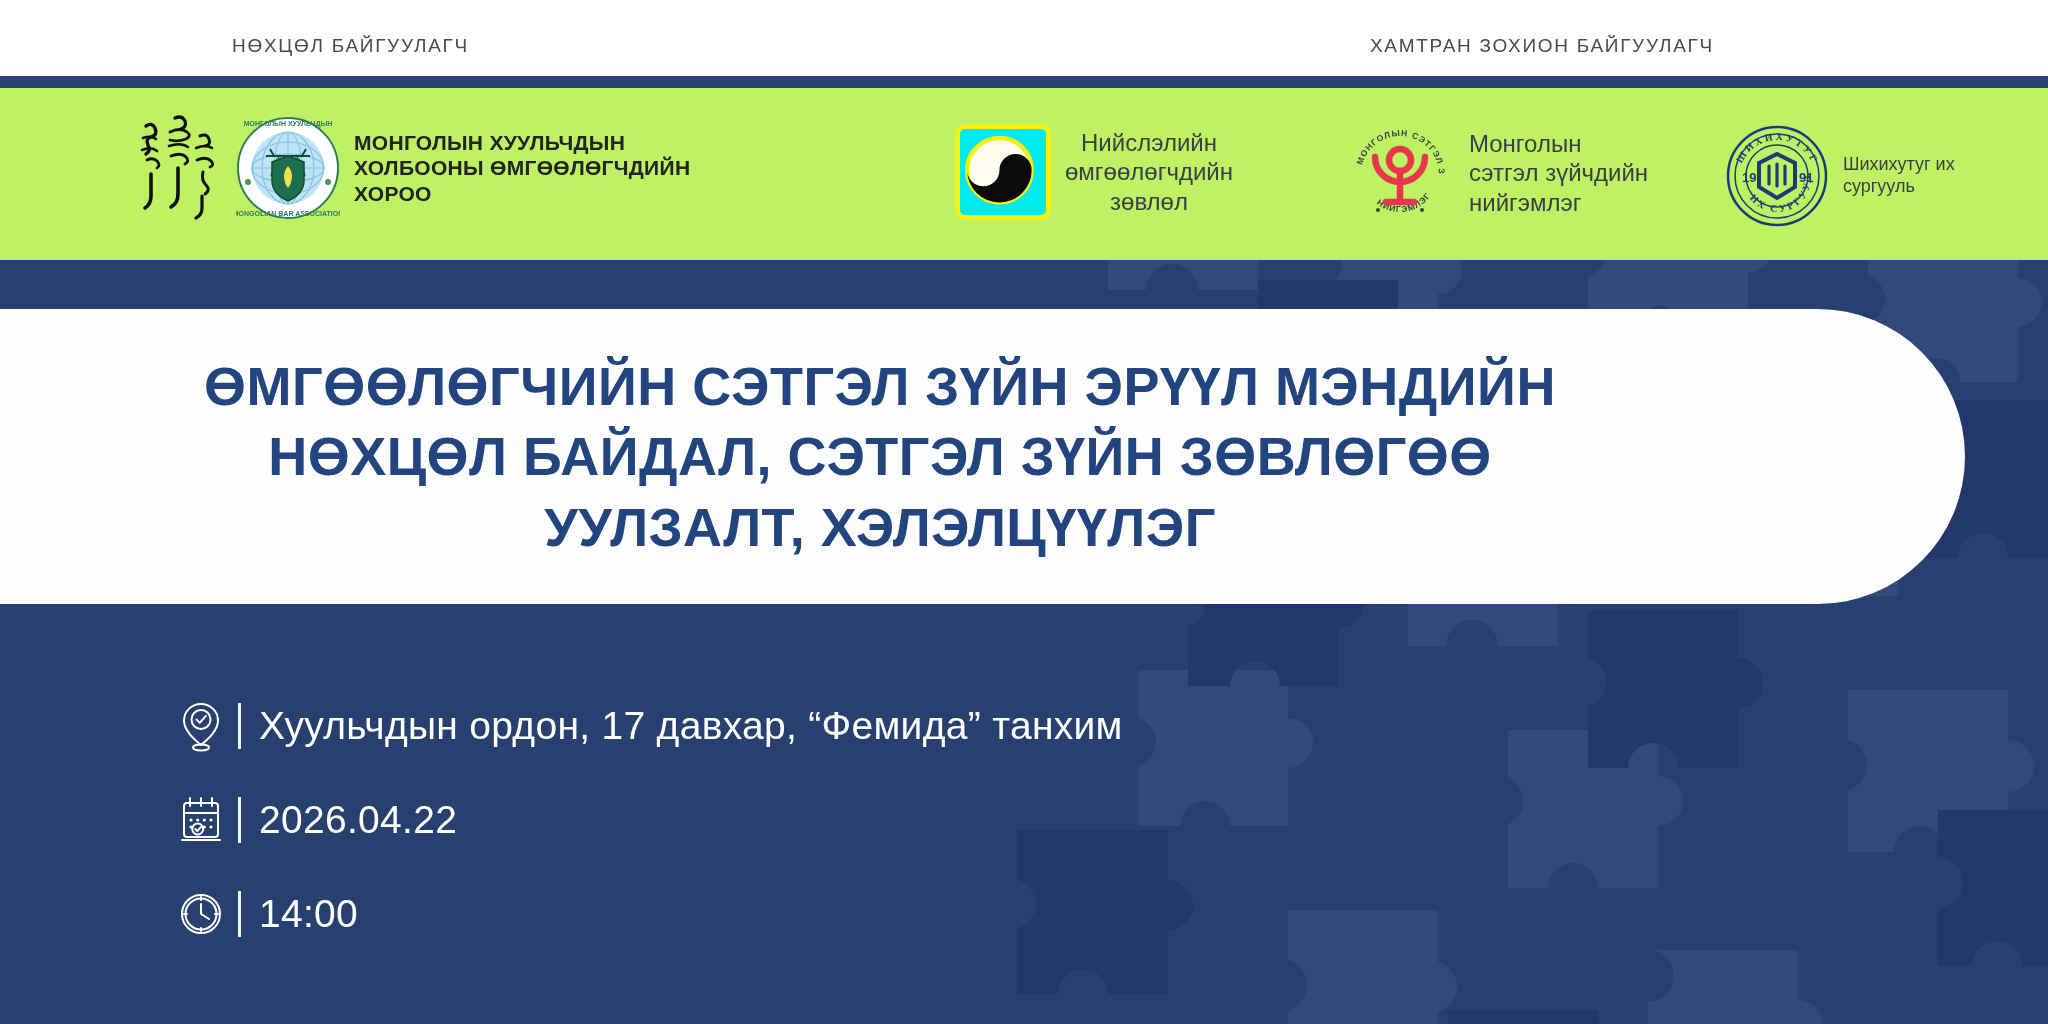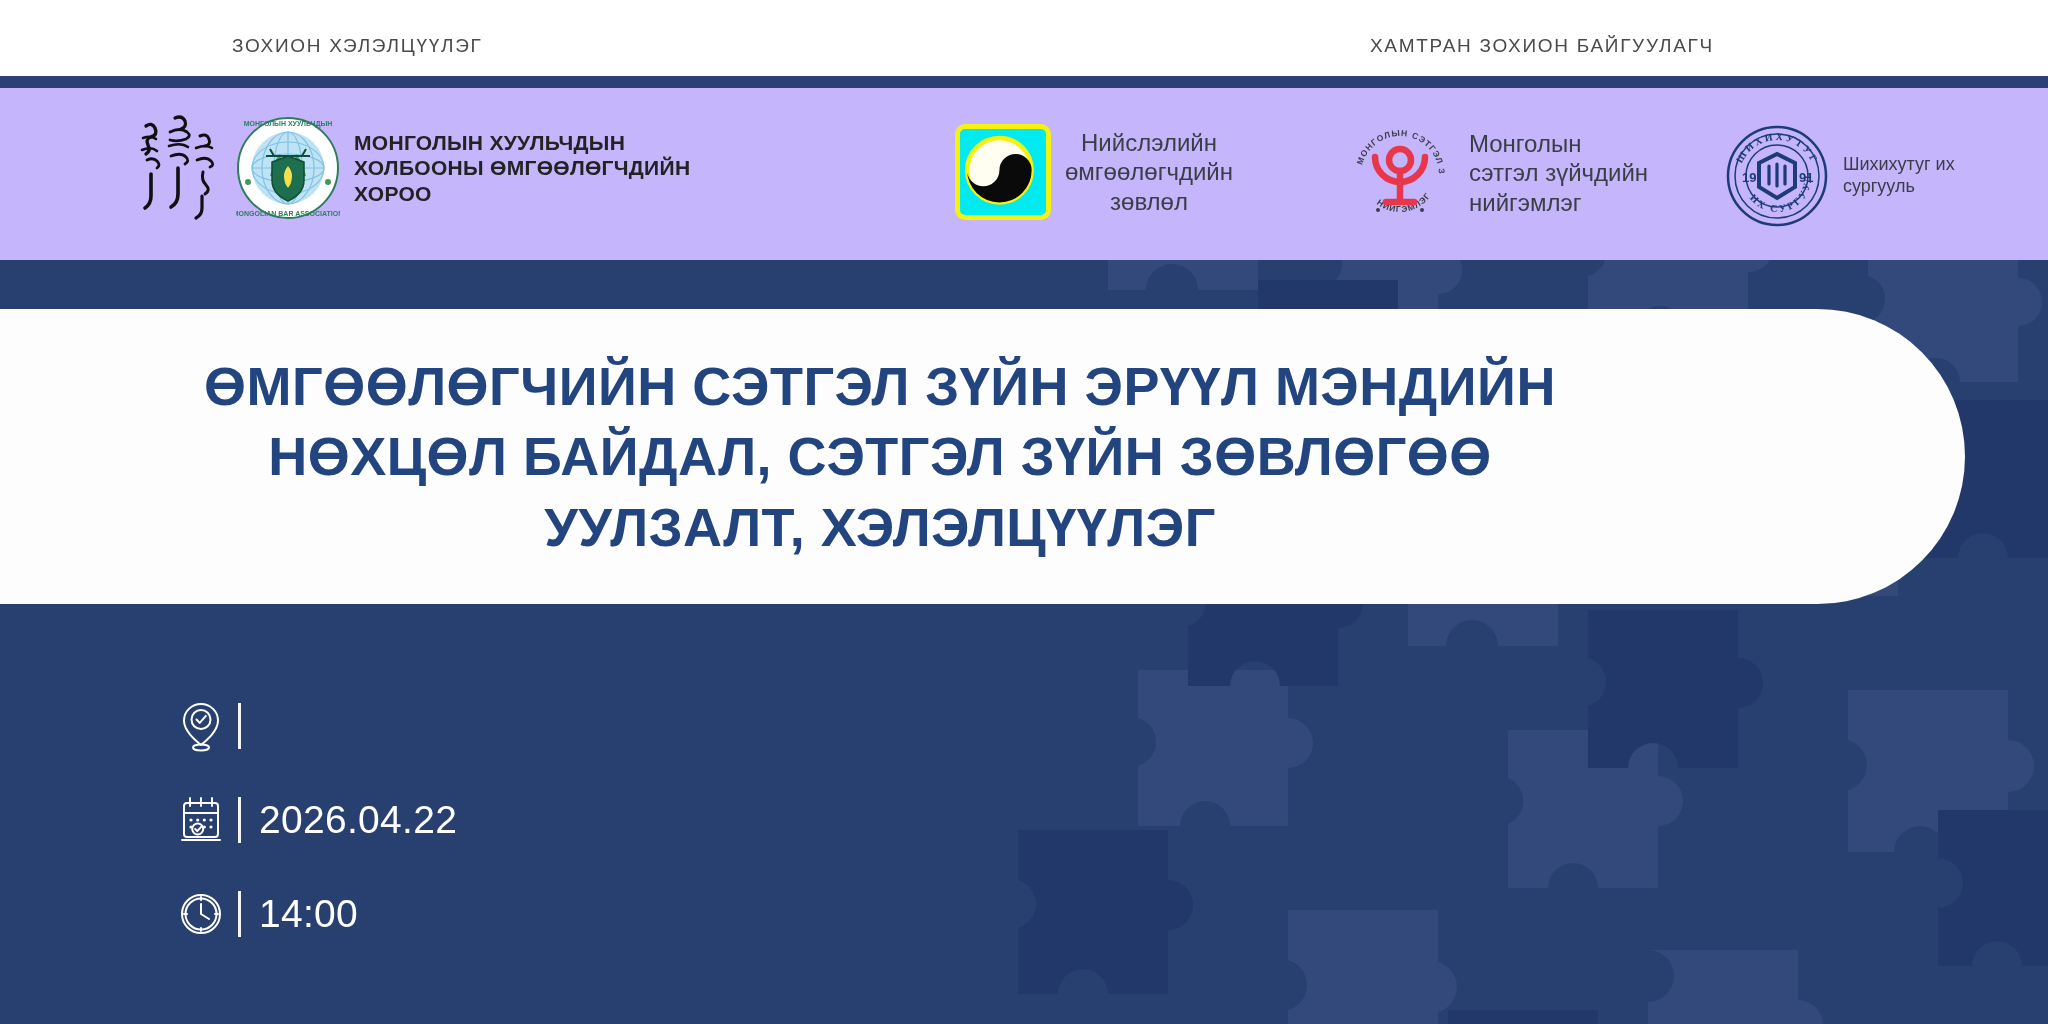--- a/index.html
+++ b/index.html
@@ -32,21 +32,21 @@
   .org-right{ left:1348px;margin-left:22px; }
 
   .divider-bar{
     position:absolute; left:0; top:76px; width:2048px; height:12px;
     background:#2b4074;
   }
 
   
   .logo-band{
     position:absolute; left:0; top:88px; width:2048px; height:172px;
-    background:#c4b5fd;
+    background:#bef264;
     display:flex; align-items:center;
   }
   .logo-group{ position:absolute; display:flex; align-items:center; gap:14px; }
   .logo-group .logo-text{
     color:#333b45; line-height:1.22; white-space:pre-line;
   }
 
   
   .g1{ left:130px; top:22px; }
   .g1 .logo-text{ font-size:21px; font-weight:700; letter-spacing:.3px; color:#232323; }
@@ -123,21 +123,21 @@
     font-size:39px; font-weight:400; letter-spacing:.3px; white-space:nowrap;
     color:#ffffff;
   }
 </style>
 </head>
 <body>
 
 <div id="poster">
 
   <div class="top-strip">
-    <div class="org-label org-left">ЗОХИОН ХЭЛЭЛЦҮҮЛЭГ</div>
+    <div class="org-label org-left">НӨХЦӨЛ БАЙГУУЛАГЧ</div>
     <div class="org-label org-right">ХАМТРАН ЗОХИОН БАЙГУУЛАГЧ</div>
   </div>
   <div class="divider-bar"></div>
 
   <div class="logo-band">
 
     <div class="logo-group g1">
       <div class="calligraphy">
         <svg viewBox="0 0 92 116">
           <g stroke="#101010" fill="none" stroke-linecap="round" stroke-linejoin="round">
@@ -302,20 +302,21 @@
         <svg viewBox="0 0 46 52">
           <g stroke="#ffffff" fill="none" stroke-width="2" stroke-linecap="round" stroke-linejoin="round">
             <path d="M23 4 C13.5 4 6 11.4 6 20.6 C6 31 17 40 23 45 C29 40 40 31 40 20.6 C40 11.4 32.5 4 23 4 Z"></path>
             <circle cx="23" cy="19.5" r="9.5"></circle>
             <path d="M18.5 19.5 l3.2 3.4 l6.2 -7"></path>
             <ellipse cx="23" cy="47.5" rx="8" ry="3"></ellipse>
           </g>
         </svg>
       </div>
       <div class="info-sep"></div>
+      <div class="info-text">Хуульчдын ордон, 17 давхар, “Фемида” танхим</div>
     </div>
 
     <div class="info-row">
       <div class="info-icon">
         <svg viewBox="0 0 46 52">
           <g stroke="#ffffff" fill="none" stroke-width="2" stroke-linecap="round" stroke-linejoin="round">
             <rect x="6" y="9" width="34" height="34" rx="3"></rect>
             <line x1="6" y1="19" x2="40" y2="19"></line>
             <line x1="12" y1="4" x2="12" y2="12"></line>
             <line x1="23" y1="4" x2="23" y2="12"></line>

